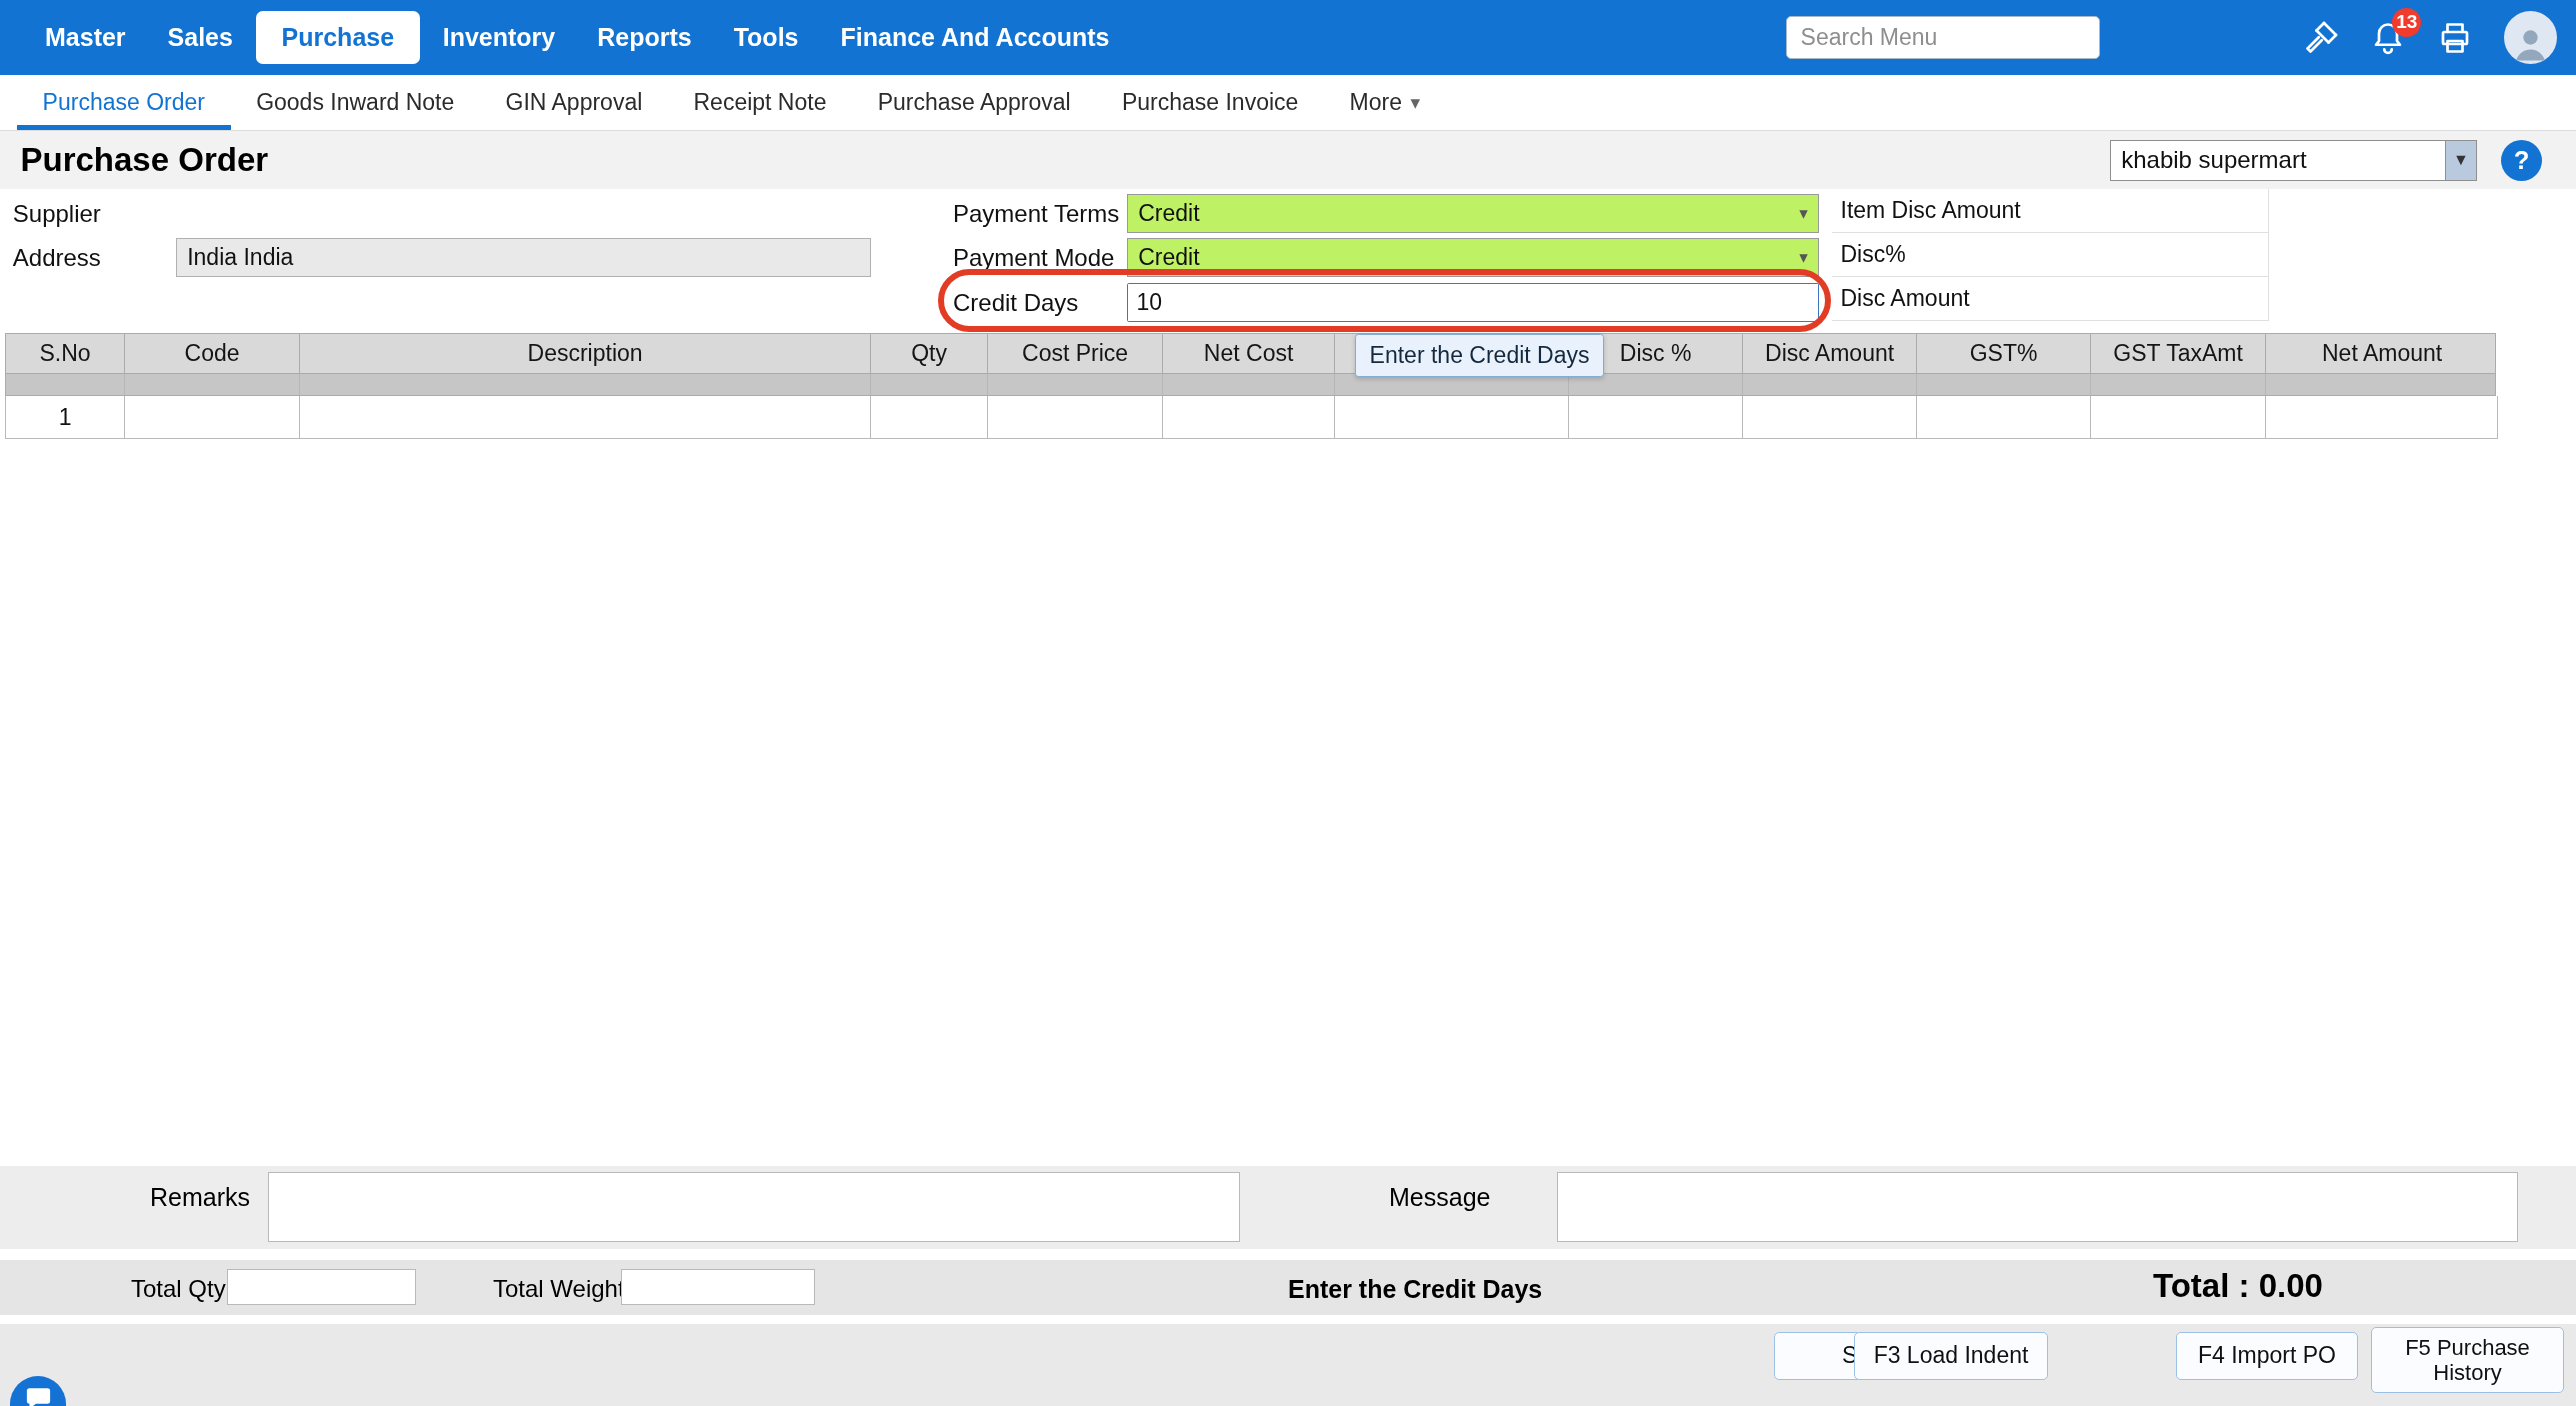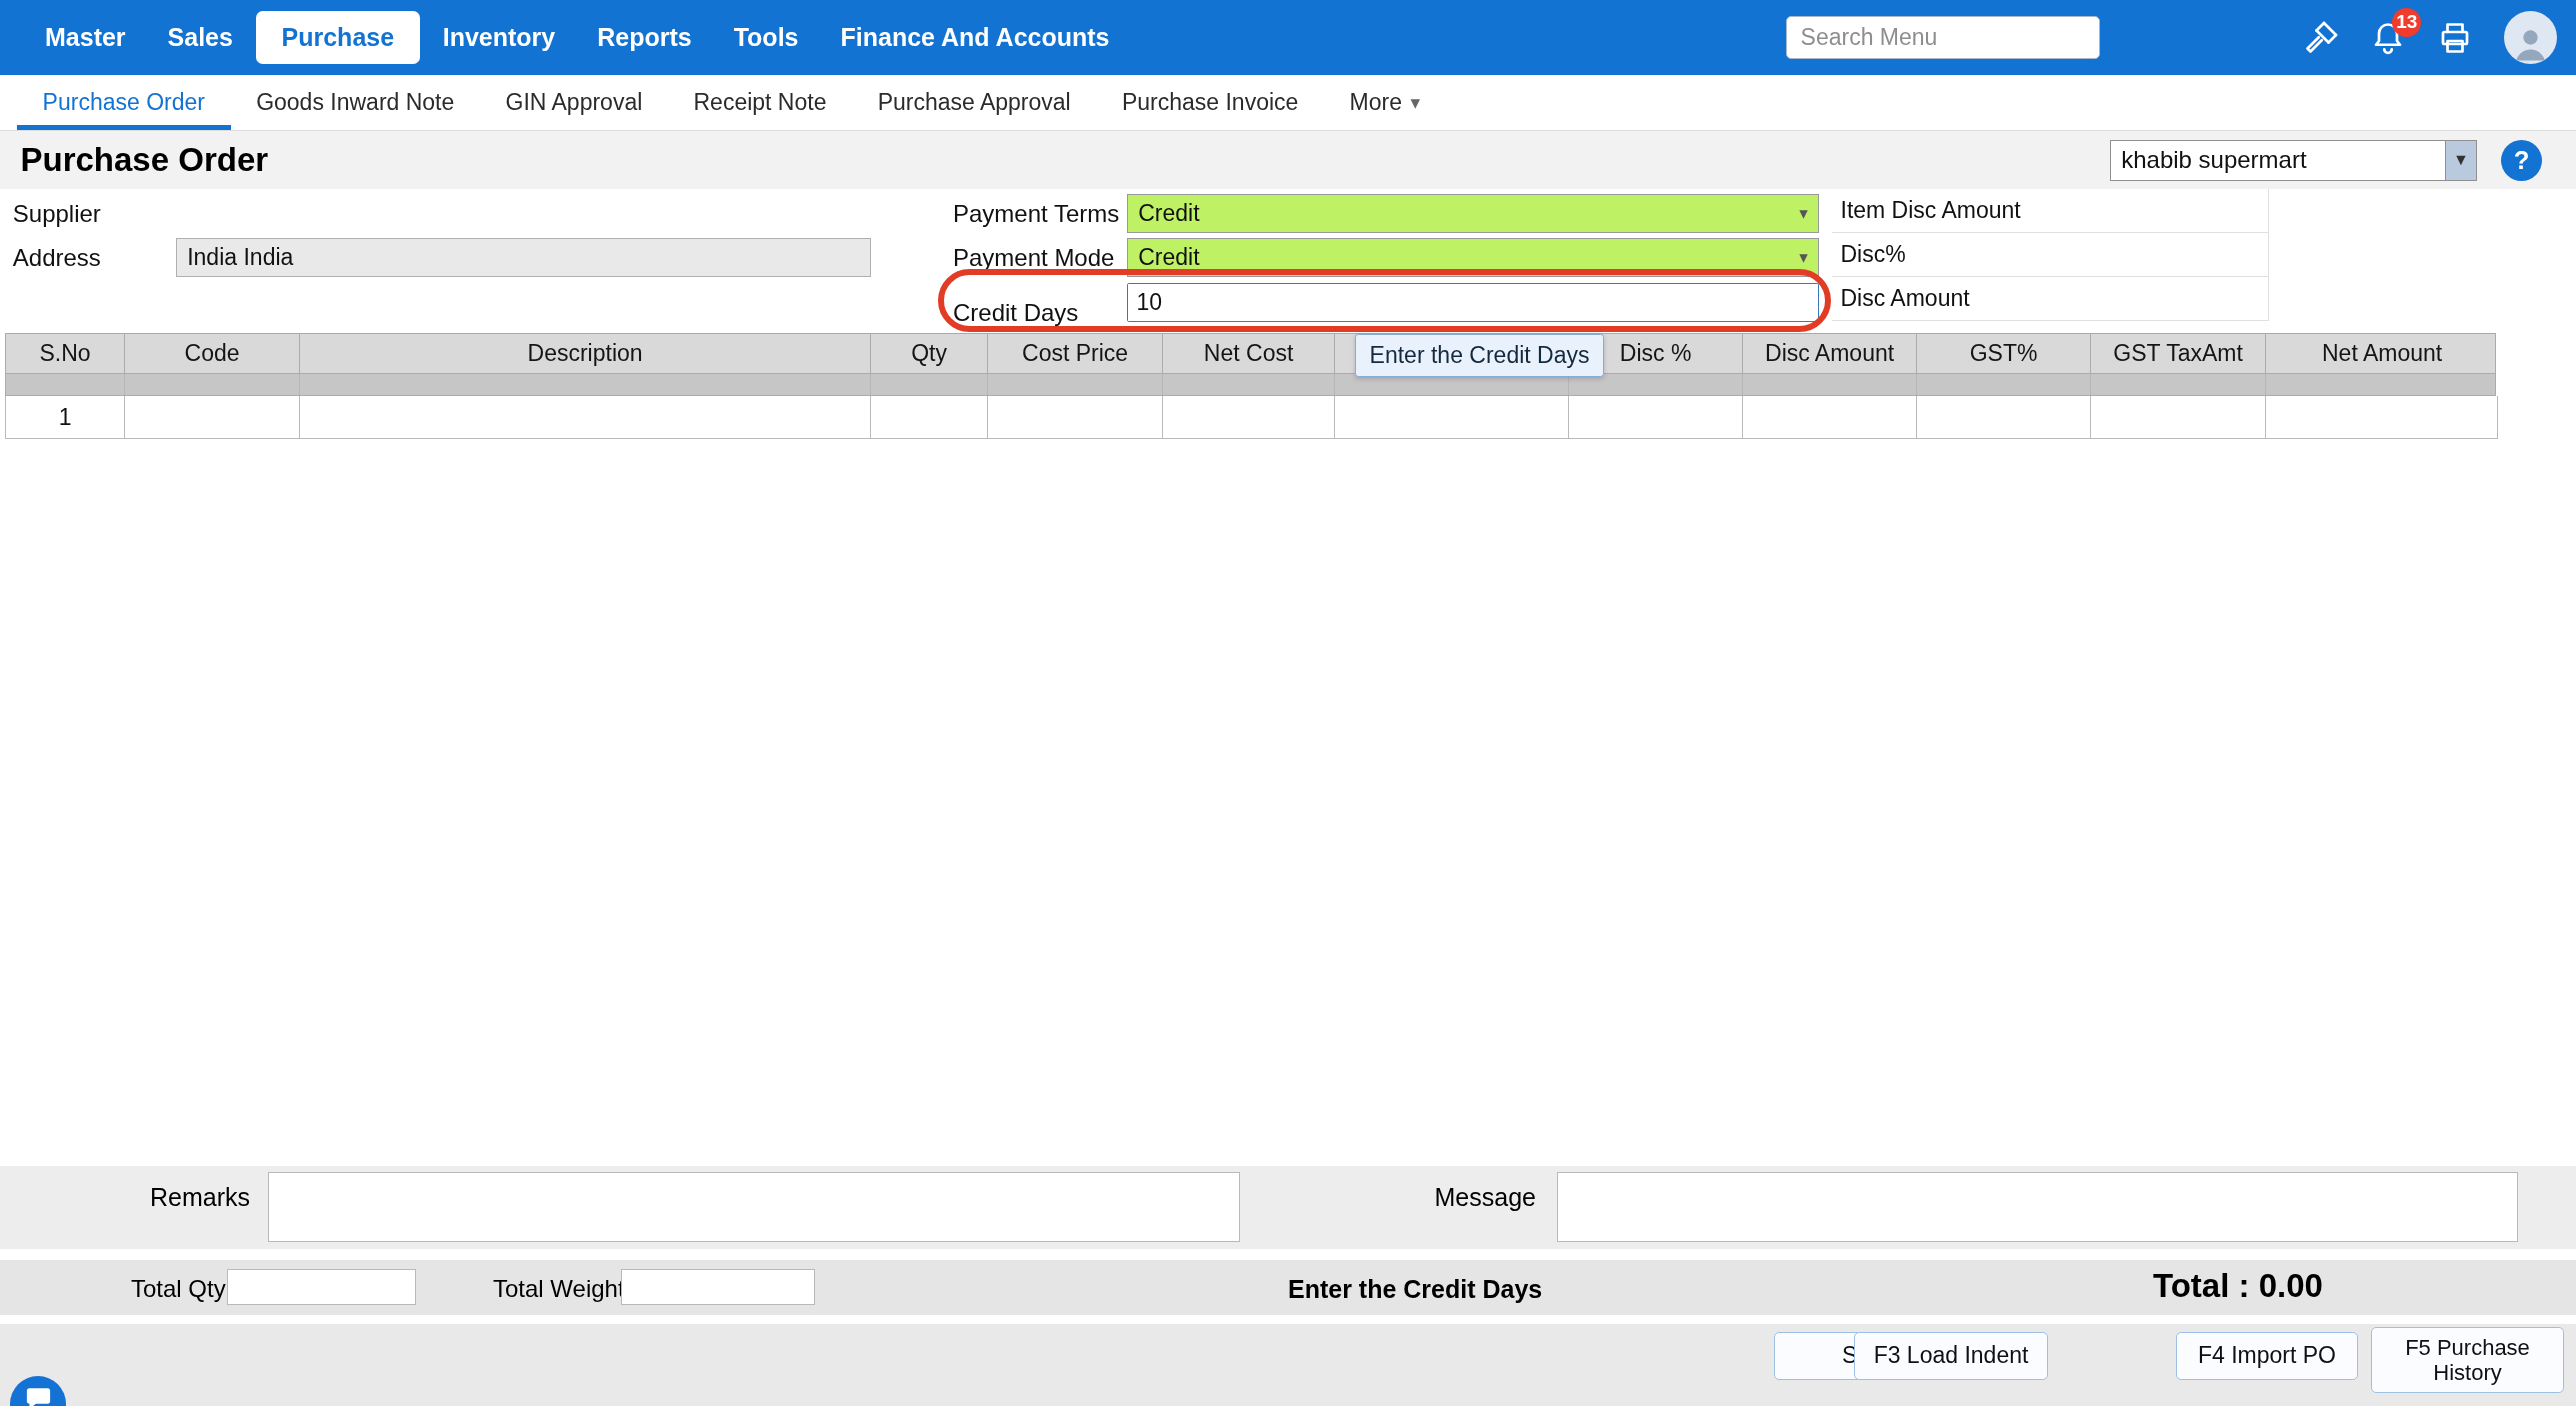--- a/index.html
+++ b/index.html
@@ -63,21 +63,21 @@
   .c6{width:234px}.c7{width:174px}.c8{width:174px}.c9{width:174px}.c10{width:175px}.c11{width:232px}
 
   
   .strip{position:absolute;left:0;width:2576px}
   .remarks-strip{top:1166px;height:83px;background:#ededed}
   .totals-strip{top:1260px;height:55px;background:#e5e5e5}
   .buttons-strip{top:1324px;height:83px;background:#e9e9e9}
   .slabel{position:absolute;font-size:25px;font-weight:400;color:#000;white-space:nowrap}
   .remarks-label{left:85px;width:165px;top:17px;text-align:right}
   .remarks-ta{position:absolute;left:268px;top:6px;width:972px;height:70px;border:0.9px solid #b9b9b9;resize:none;font-family:inherit;font-size:22px;padding:6.8px;background:#fff}
-  .message-label{left:1389px;width:147px;top:17px;text-align:right}
+  .message-label{left:1389px;width:147px;top:17px;text-align:left}
   .message-ta{position:absolute;left:1557px;top:6px;width:961px;height:70px;border:0.9px solid #b9b9b9;resize:none;font-family:inherit;font-size:22px;padding:6.8px;background:#fff}
   .totalqty-label{left:131px;top:15.3px;font-size:24px}
   .sinput{position:absolute;top:9.4px;height:36px;border:0.9px solid #b9b9b9;font-size:22px;font-family:inherit;padding:0 6.8px;background:#fff}
   .totalqty-input{left:227px;width:189px}
   .totalweight-label{left:493px;top:15.3px;font-size:24px}
   .totalweight-input{left:621px;width:194px}
   .status-text{position:absolute;left:1288px;top:14.5px;font-size:25px;font-weight:600;color:#000}
   .total-text{position:absolute;left:2153px;top:6.8px;font-size:33px;font-weight:600;color:#000;white-space:nowrap}
   .btn{position:absolute;top:7.7px;height:48px;background:#fafcff;border:1.7px solid #9cc0e4;border-radius:5.1px;font-size:23px;color:#101010;font-family:inherit;cursor:pointer}
   .btn-shift{left:1774px;width:182px}
@@ -162,21 +162,21 @@
   <span class="flabel" style="left:953px;top:5.1px">Payment Terms</span>
   <div class="fselect" style="left:1127px;top:5.1px;width:692px">
     <span class="val">Credit</span>
     <span class="dd">▾</span>
   </div>
   <span class="flabel" style="left:953px;top:49px">Payment Mode</span>
   <div class="fselect" style="left:1127px;top:49px;width:692px">
     <span class="val">Credit</span>
     <span class="dd">▾</span>
   </div>
-  <span class="flabel" style="left:953px;top:104px">Credit Days</span>
+  <span class="flabel" style="left:953px;top:94px">Credit Days</span>
   <input class="credit-input" value="10" style="">
   <div class="red-ring"></div>
 
   <div class="rightrows">
     <div class="rightrow">Item Disc Amount</div>
     <div class="rightrow">Disc%</div>
     <div class="rightrow">Disc Amount</div>
   </div>
 </div>
 

